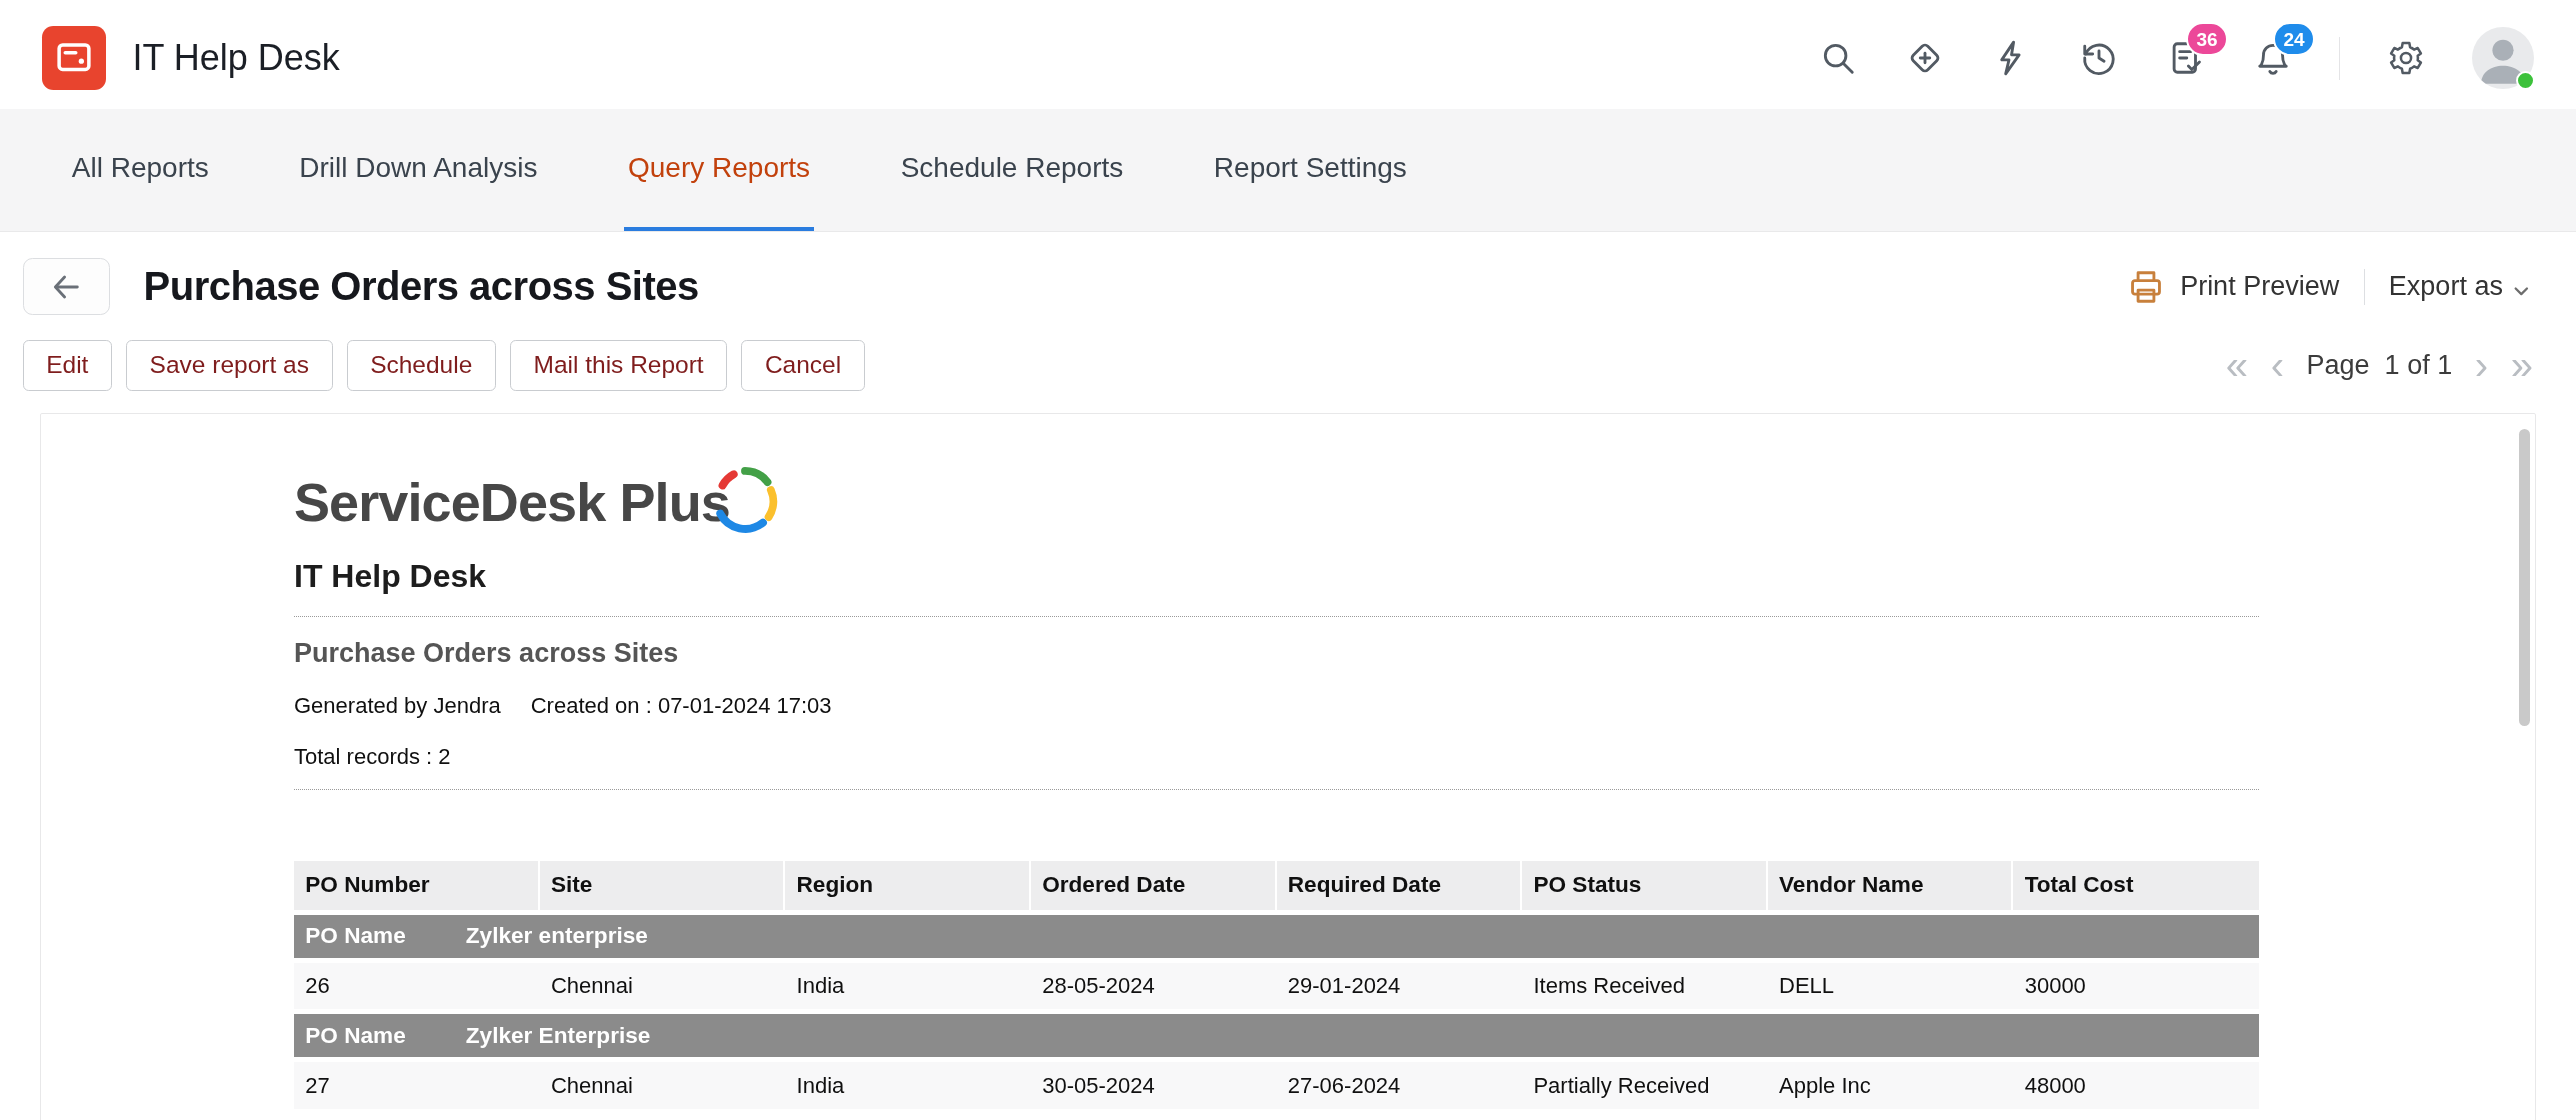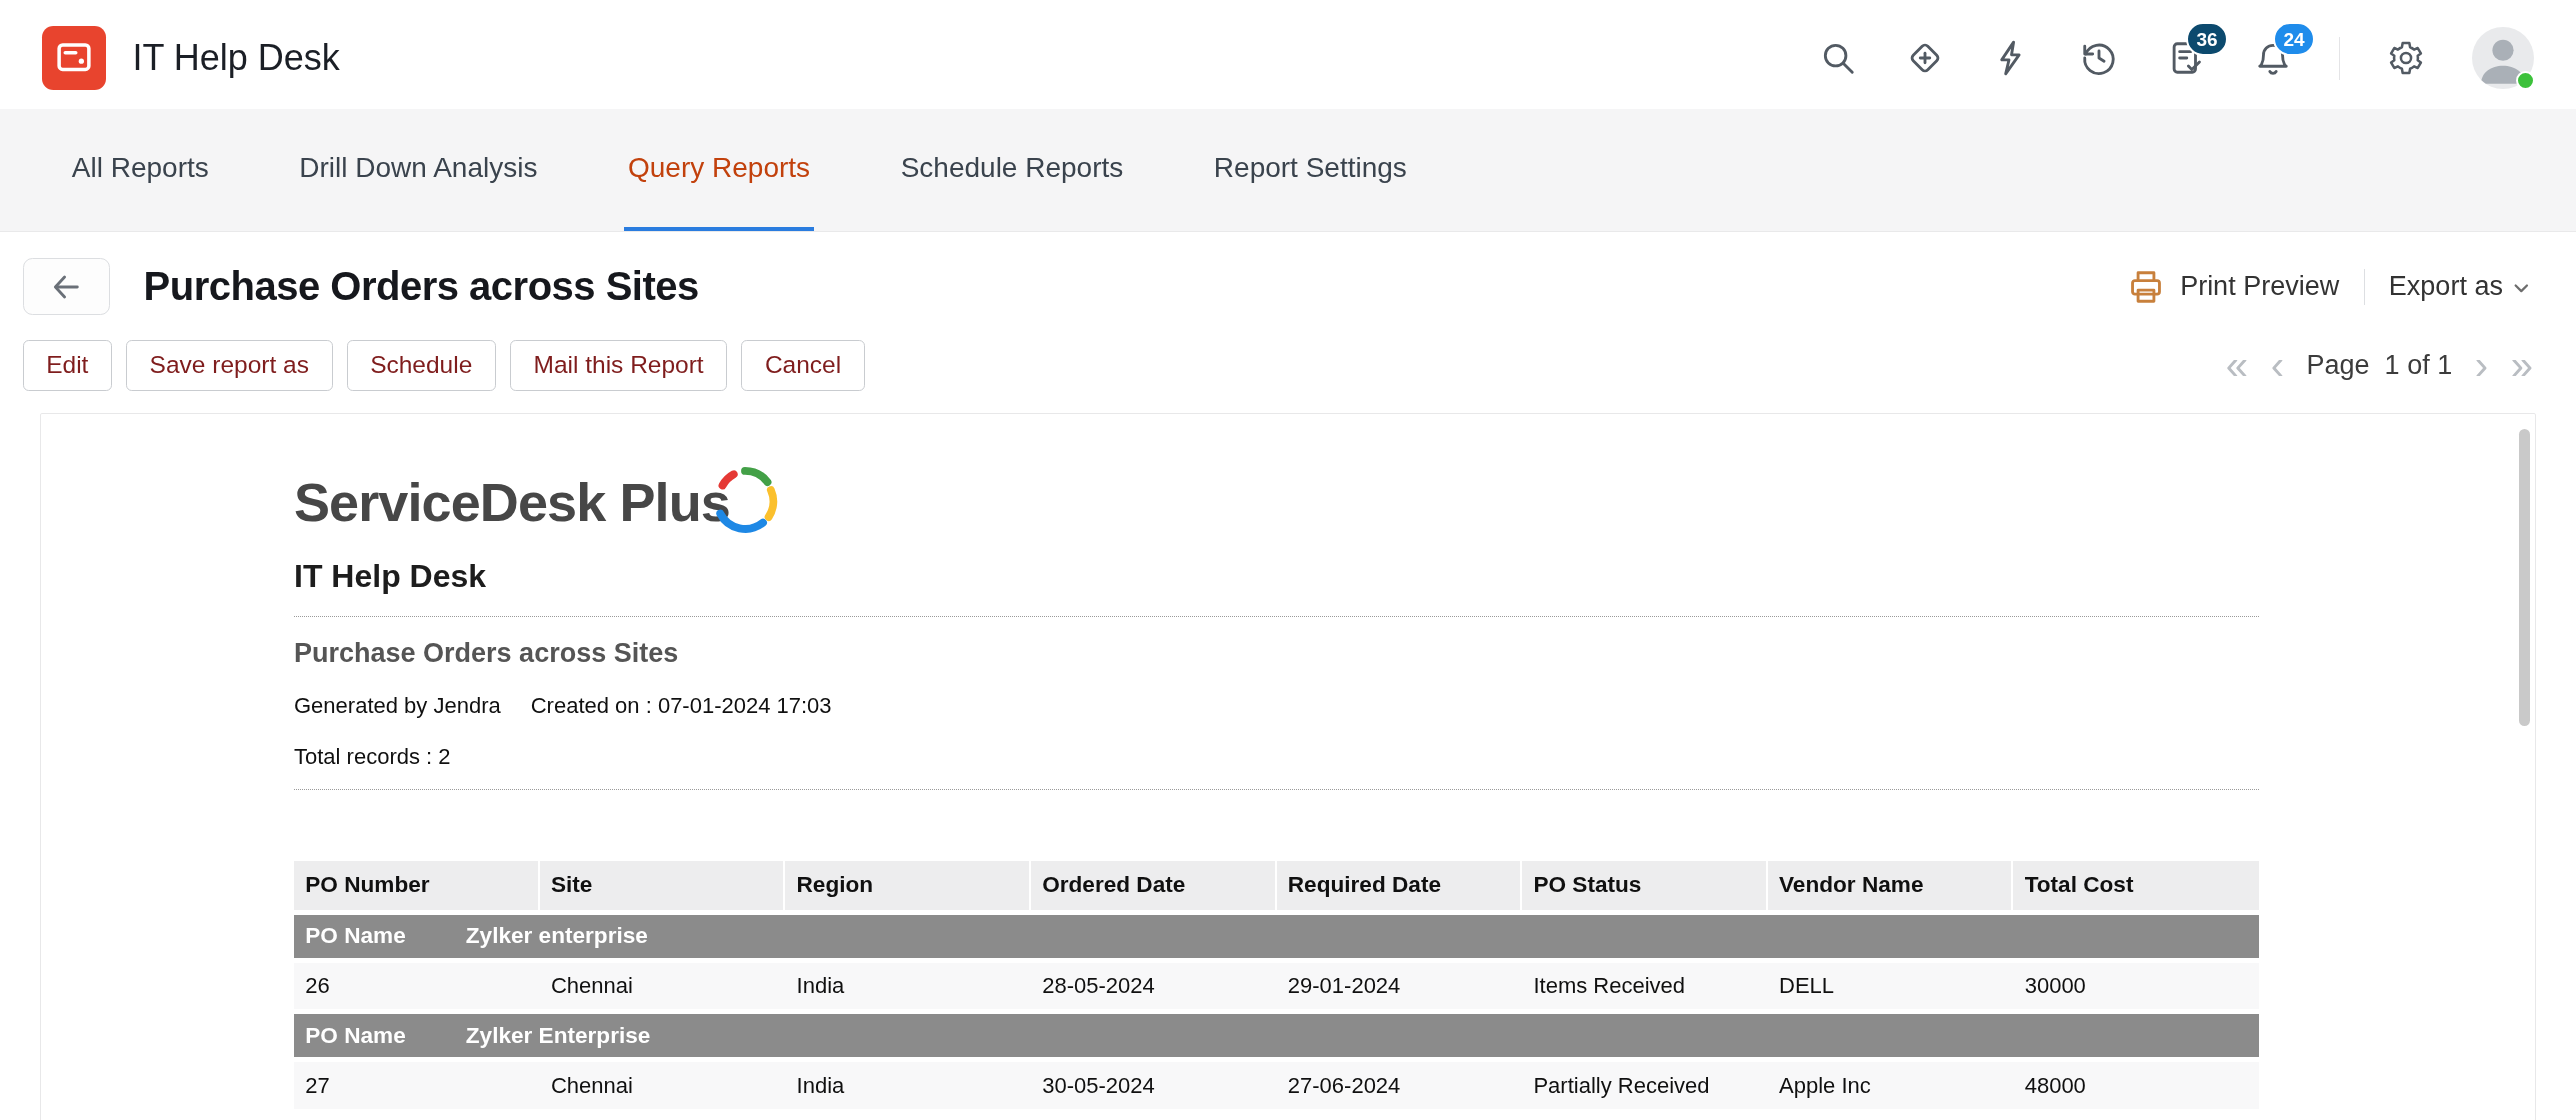--- a/index.html
+++ b/index.html
@@ -30,21 +30,21 @@
     position:relative; background:none; border:none; padding:0; cursor:pointer;
     width:42px; height:42px; display:flex; align-items:center; justify-content:center;
     color:#525a63;
   }
   .icon-btn svg { width:38px; height:38px; stroke:#525a63; }
   .badge {
     position:absolute; top:-15px; right:-21px;
     font-size:19px; font-weight:700; color:#fff; line-height:1;
     padding:5.7px 8.5px; border-radius:17px; border:2.8px solid #fff;
   }
-  .badge.red { background:#0c4a6e; }
+  .badge.red { background:#ec4899; }
   .badge.blue { background:#1f8ceb; }
   .hdr-divider { width:0.9px; height:43px; background:#e4e4e6; }
   .avatar {
     width:62px; height:62px; border-radius:50%; background:#e9eaec; border:none;
     position:relative; cursor:pointer; padding:0; overflow:visible;
   }
   .avatar .person {
     width:62px; height:62px; border-radius:50%; overflow:hidden; display:block;
   }
   .status-dot {
@@ -70,21 +70,21 @@
     width:87px; height:57px; border:0.9px solid #dcdee1; border-radius:9.4px;
     background:#fdfdfd; display:flex; align-items:center; justify-content:center;
     cursor:pointer;
   }
   .back-btn svg { width:34px; height:34px; }
   .page-title { font-size:40px; font-weight:700; color:#16181d; margin:0 0 0 34px; letter-spacing:-0.5px; }
   .page-head-right { margin-left:auto; display:flex; align-items:center; gap:15px; font-size:27px; color:#333; }
   .print-icon svg { width:38px; height:38px; display:block; }
   .linklike { cursor:pointer; color:#333; }
   .vdiv { width:0.9px; height:36px; background:#dddfe2; margin:0 9.4px; }
-  .export { display:flex; align-items:flex-start; gap:7.5px; cursor:pointer; color:#333; }
+  .export { display:flex; align-items:flex-end; gap:7.5px; cursor:pointer; color:#333; }
   .export svg { width:22.6px; height:22.6px; margin-top:5.7px; }
 
   
   .toolbar { display:flex; align-items:center; padding:24.5px 43px 0 22.6px; }
   .action-buttons { display:flex; gap:14px; }
   .btn {
     height:51px; padding:0 22.6px; background:#fff; border:0.9px solid #c9ccd0;
     border-radius:5.7px; font-size:24.5px; color:#7f1d1d; cursor:pointer;
     font-family:"Liberation Sans", sans-serif;
   }

